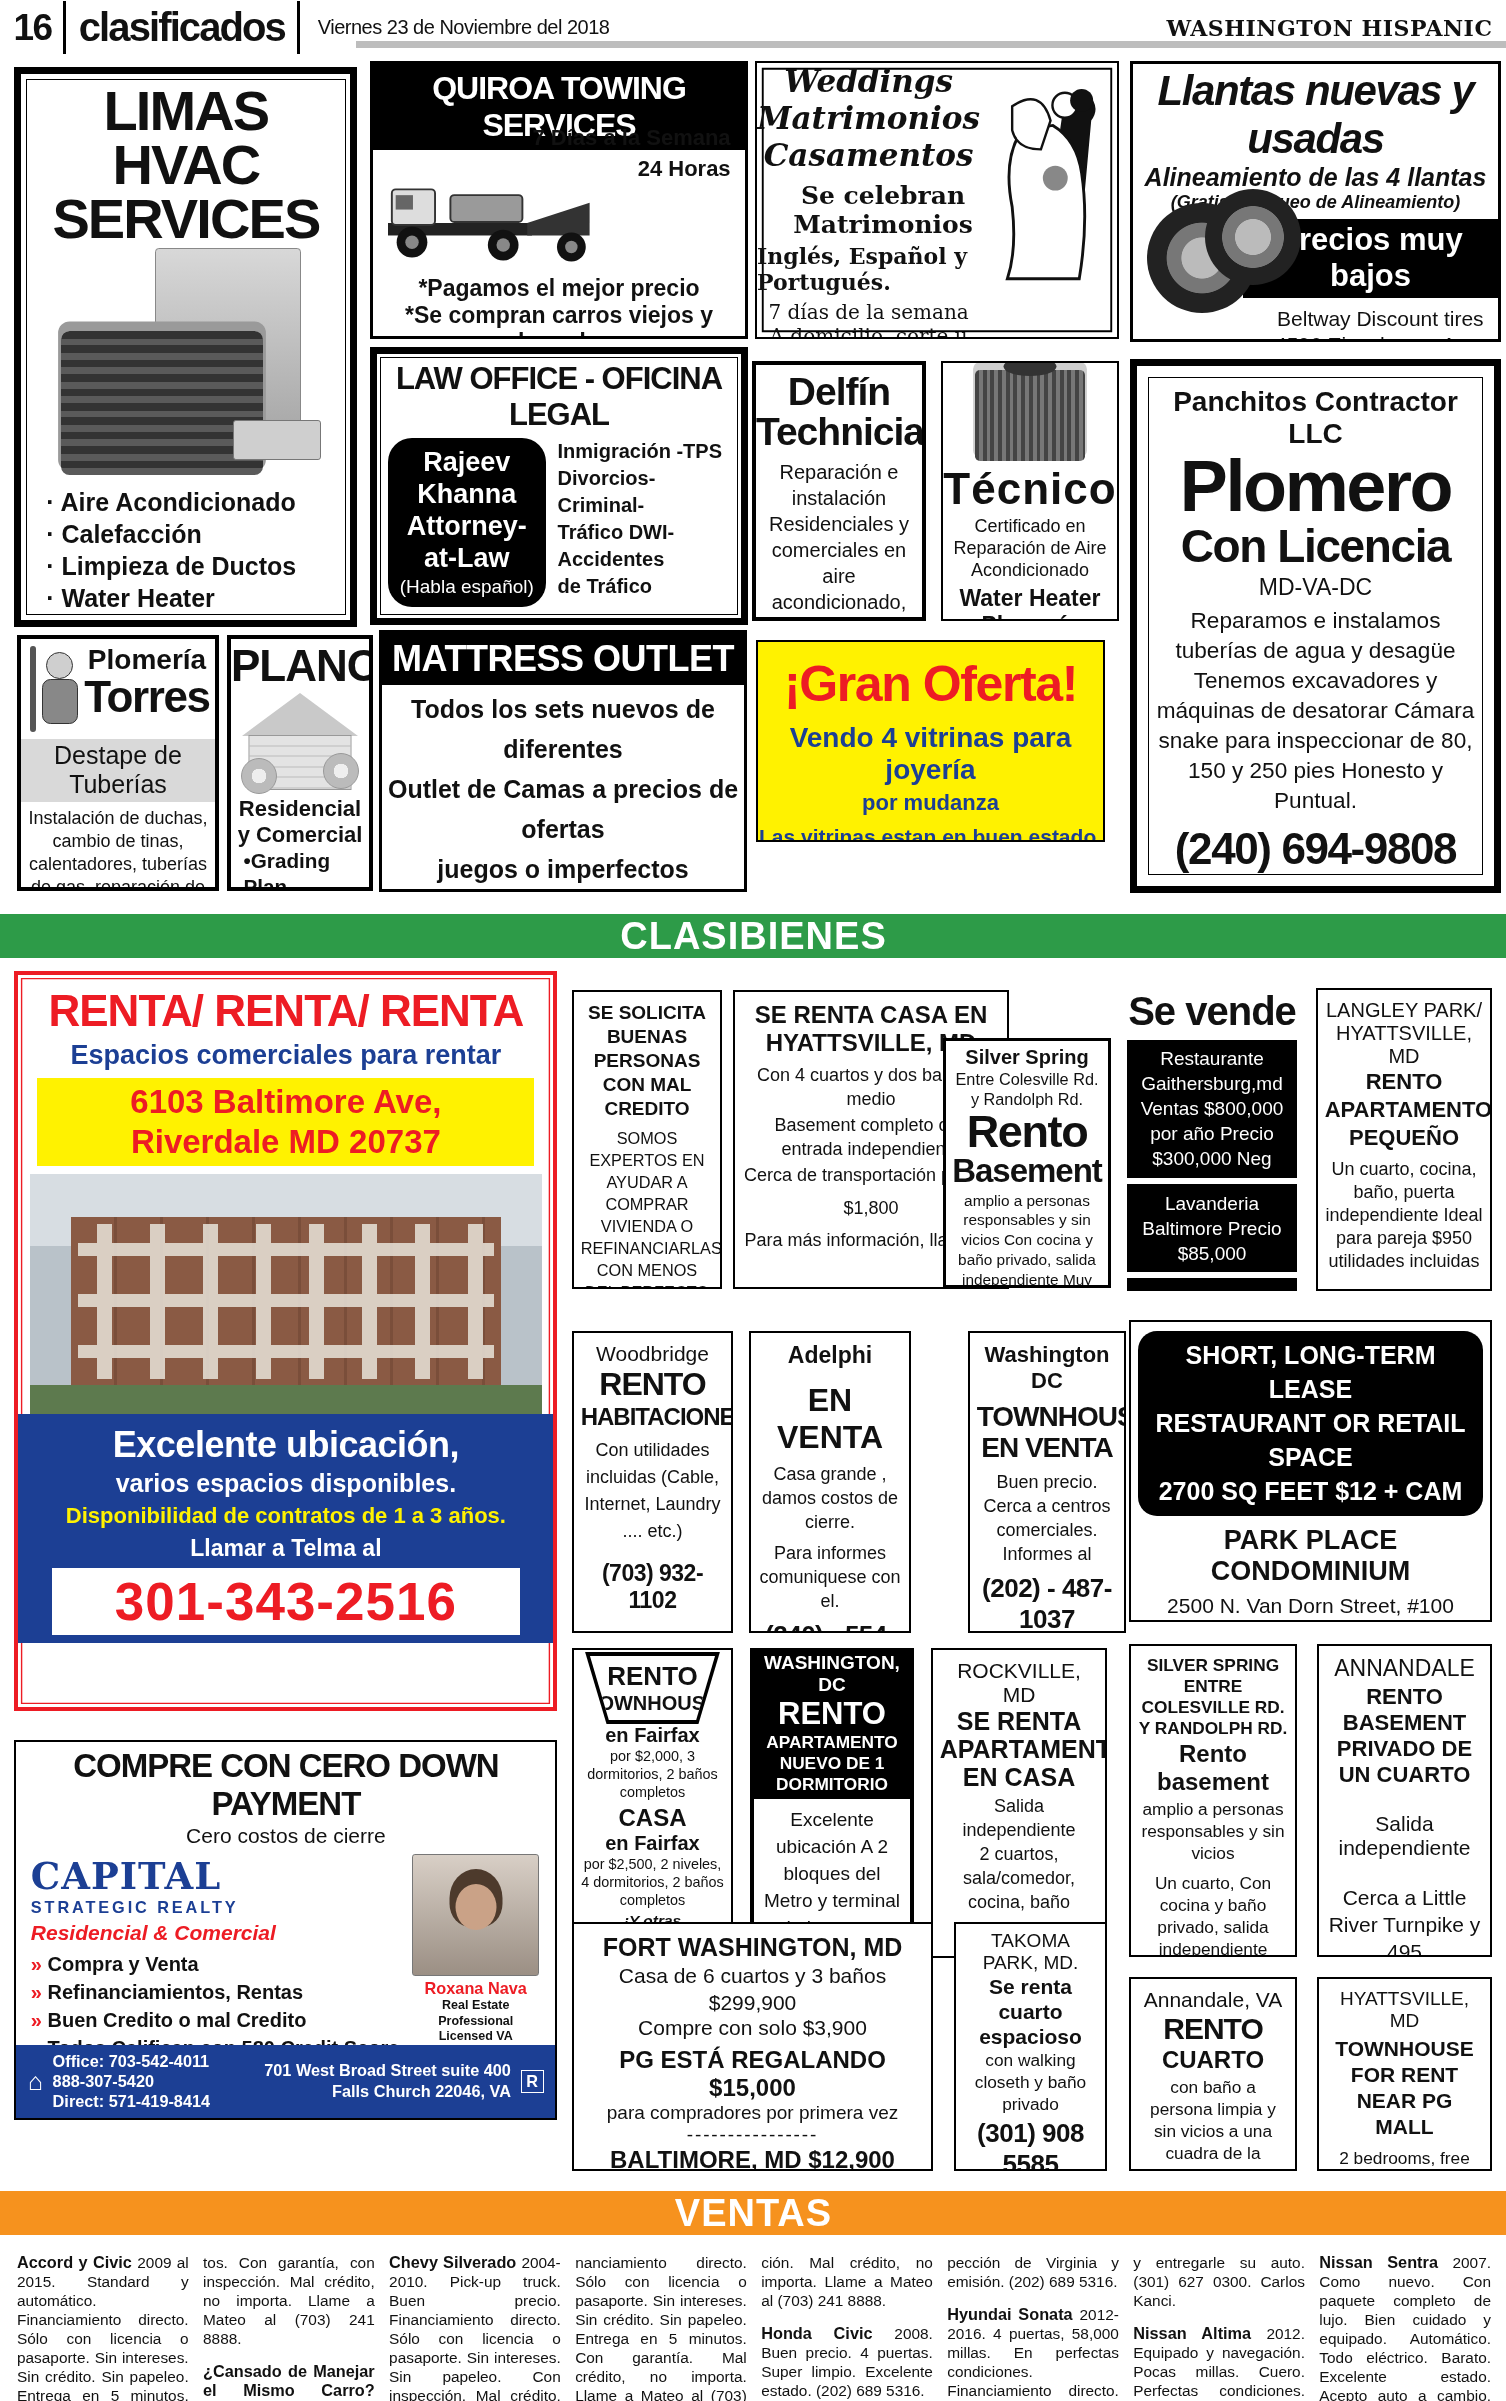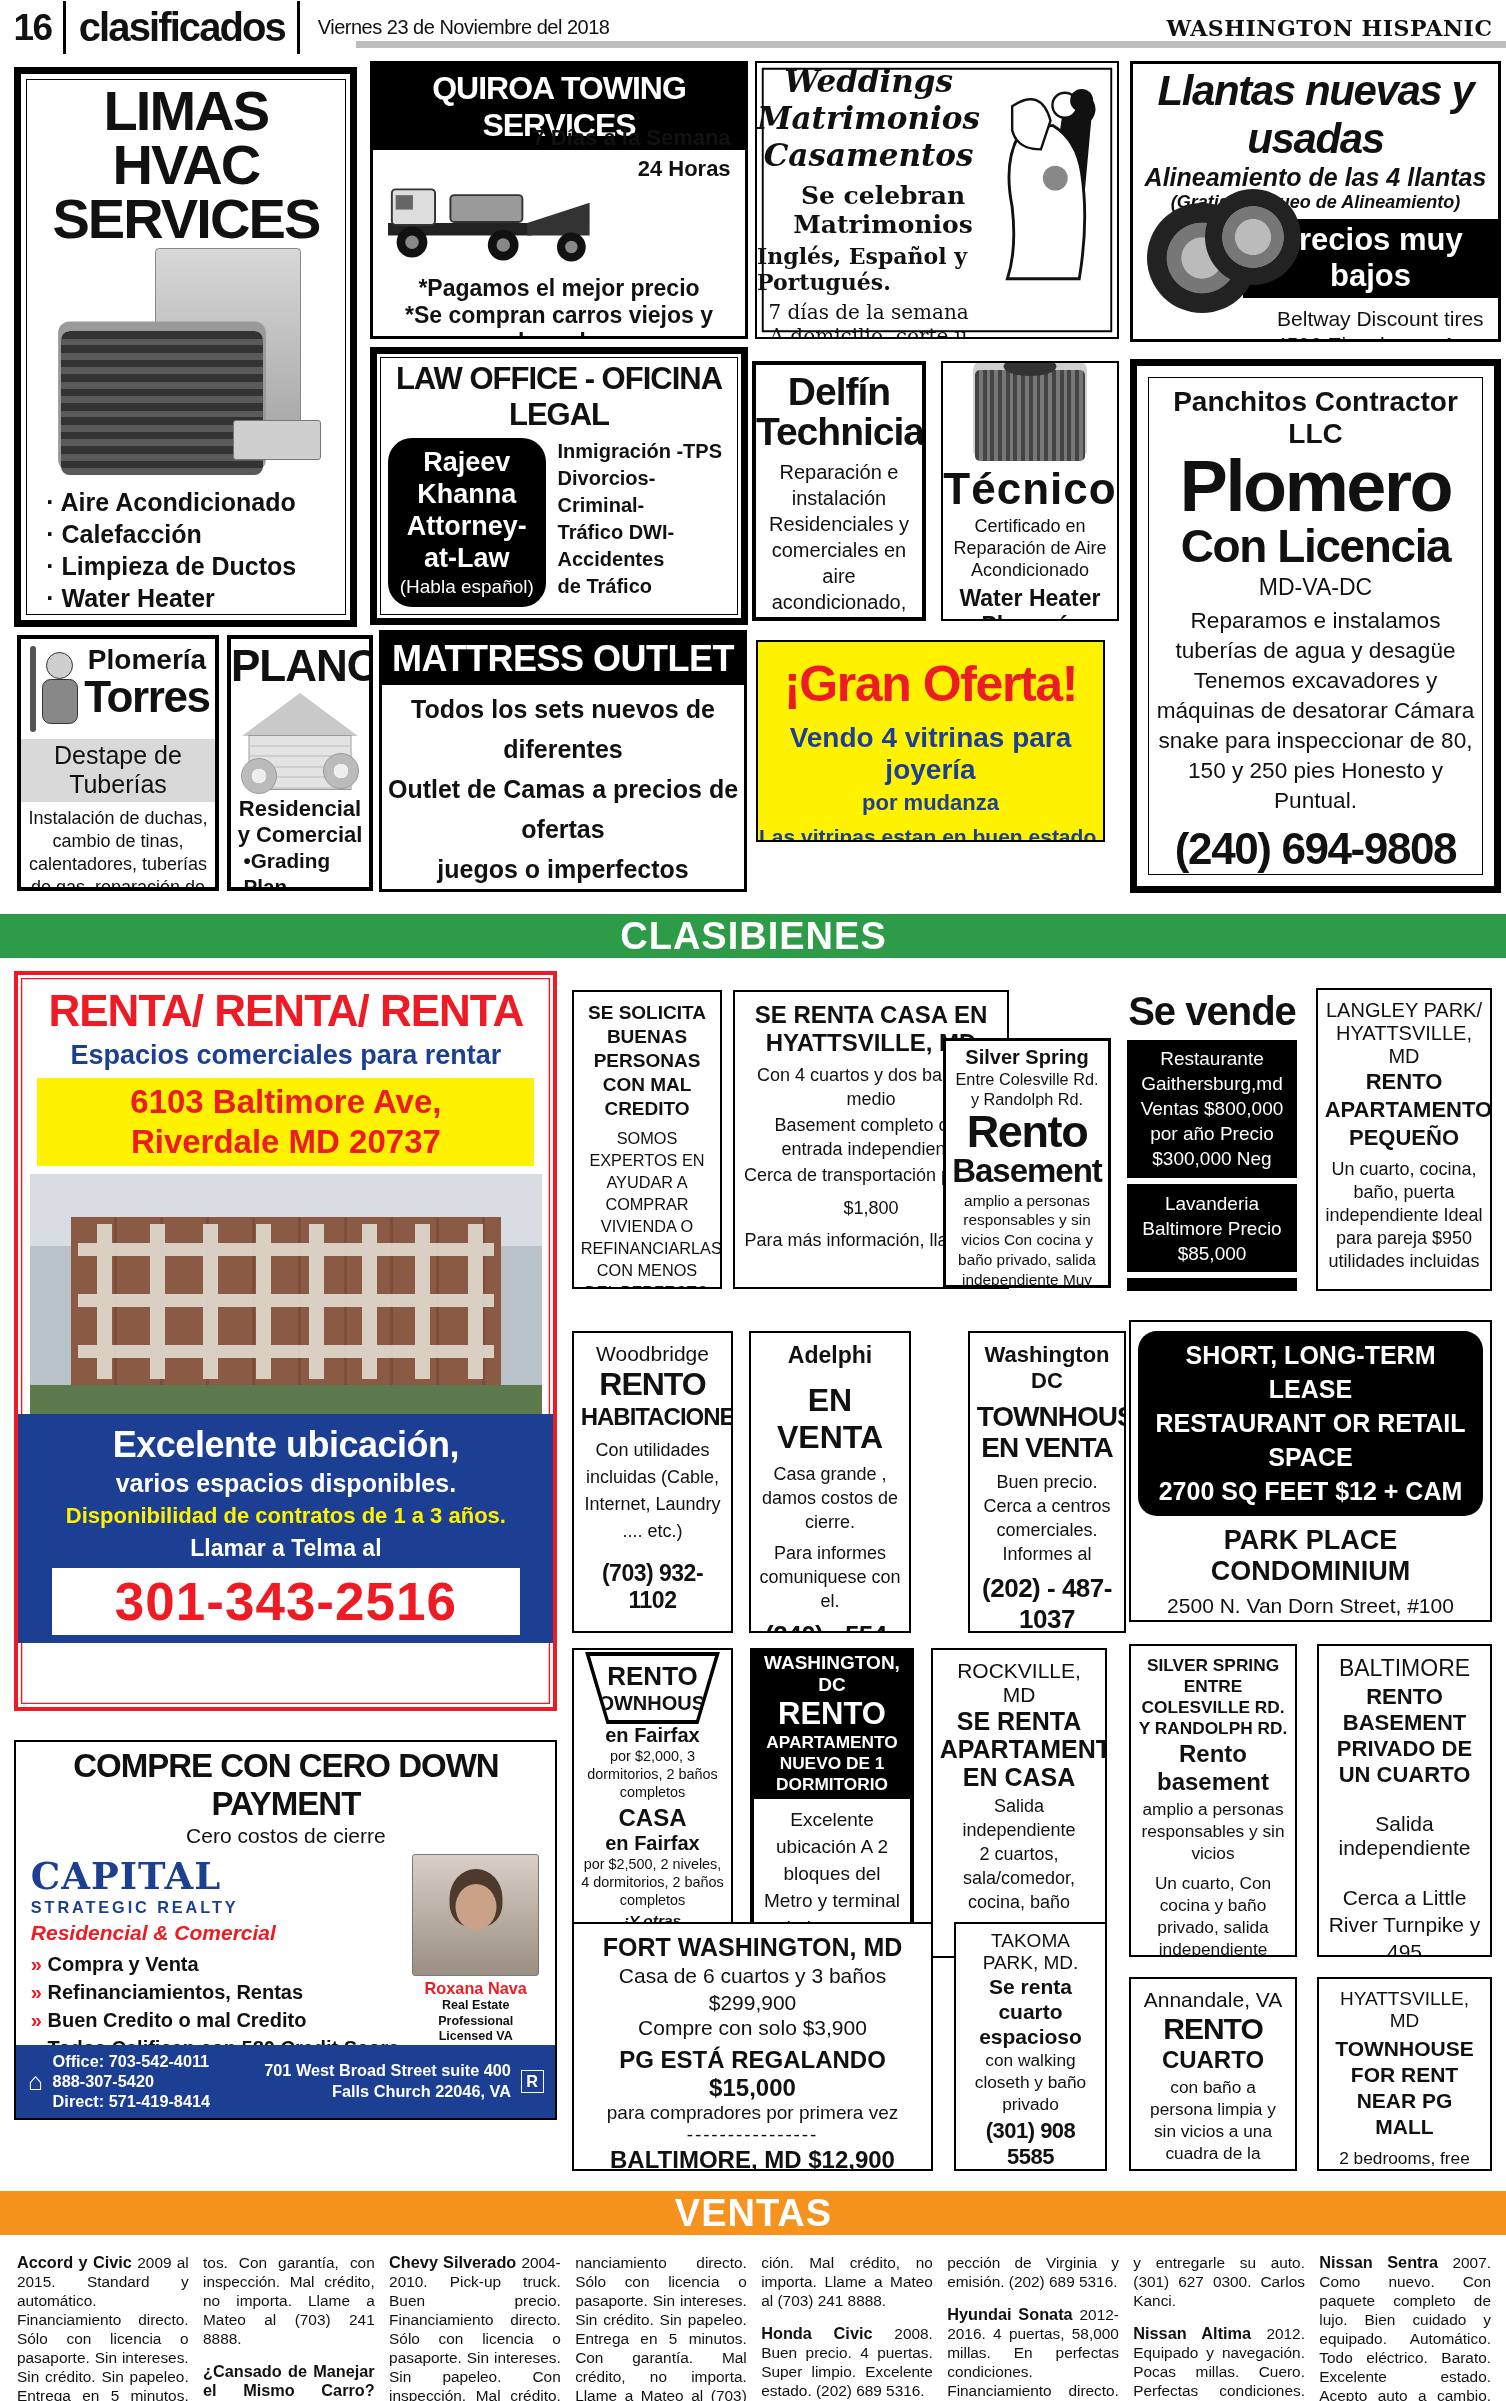--- a/index.html
+++ b/index.html
@@ -503,21 +503,21 @@
 
   <section class="abs b6 sc" style="left:1129px;top:1644px;width:168px;height:313px">
     <div style="font-size:17.3px;line-height:21px;font-weight:bold">SILVER SPRING ENTRE COLESVILLE RD. Y RANDOLPH RD.</div>
     <div style="font-size:24px;font-weight:bold;margin-top:1.9px">Rento basement</div>
     <div style="font-size:17.3px;line-height:22px;margin-top:1.9px">amplio a personas responsables y sin vicios</div>
     <div style="font-size:17.3px;line-height:22px;margin-top:7.7px">Un cuarto, Con cocina y baño privado, salida independiente</div>
 
   </section>
 
   <section class="abs b6 sc" style="left:1317px;top:1644px;width:175px;height:313px">
-    <div style="font-size:23px">BALTIMORE</div>
+    <div style="font-size:23px">ANNANDALE</div>
     <div style="font-size:22px;font-weight:bold;line-height:26px;margin-top:2.9px">RENTO BASEMENT PRIVADO DE UN CUARTO</div>
     <div style="font-size:21px;margin-top:24px">Salida independiente</div>
     <div style="font-size:21px;line-height:27px;margin-top:24px">Cerca a Little River Turnpike y 495</div>
 
   </section>
 
   <section class="abs b6 ohide" style="left:14.4px;top:1740px;width:543px;height:380px">
     <div class="cc-t">COMPRE CON CERO DOWN PAYMENT</div>
     <div class="cc-s">Cero costos de cierre</div>
     <div class="cc-mid">
@@ -564,21 +564,21 @@
     <div style="font-size:19px">para compradores por primera vez</div>
     <div style="font-size:19px;letter-spacing:1.9px">----------------</div>
     <div style="font-size:24px;font-weight:bold">BALTIMORE, MD $12,900</div>
 
   </section>
 
   <section class="abs b6 sc" style="left:954px;top:1922px;width:153px;height:249px;padding:5.8px">
     <div style="font-size:19px">TAKOMA PARK, MD.</div>
     <div style="font-size:21px;font-weight:bold;line-height:25px">Se renta cuarto espacioso</div>
     <div style="font-size:17.3px;line-height:22px">con walking closeth y baño privado</div>
-    <div class="ph" style="font-size:22px;margin-top:2.9px">(301) 908 5585</div>
+    <div class="ph" style="font-size:26px;margin-top:2.9px">(301) 908 5585</div>
 
   </section>
 
   <section class="abs b6 sc" style="left:1129px;top:1977px;width:168px;height:194px">
     <div style="font-size:21px">Annandale, VA</div>
     <div style="font-size:30px;font-weight:bold;letter-spacing:-1px">RENTO</div>
     <div style="font-size:24px;font-weight:bold">CUARTO</div>
     <div style="font-size:17.3px;line-height:22px;margin-top:2.9px">con baño a persona limpia y sin vicios a una cuadra de la Heritage Rd</div>
 
   </section>

